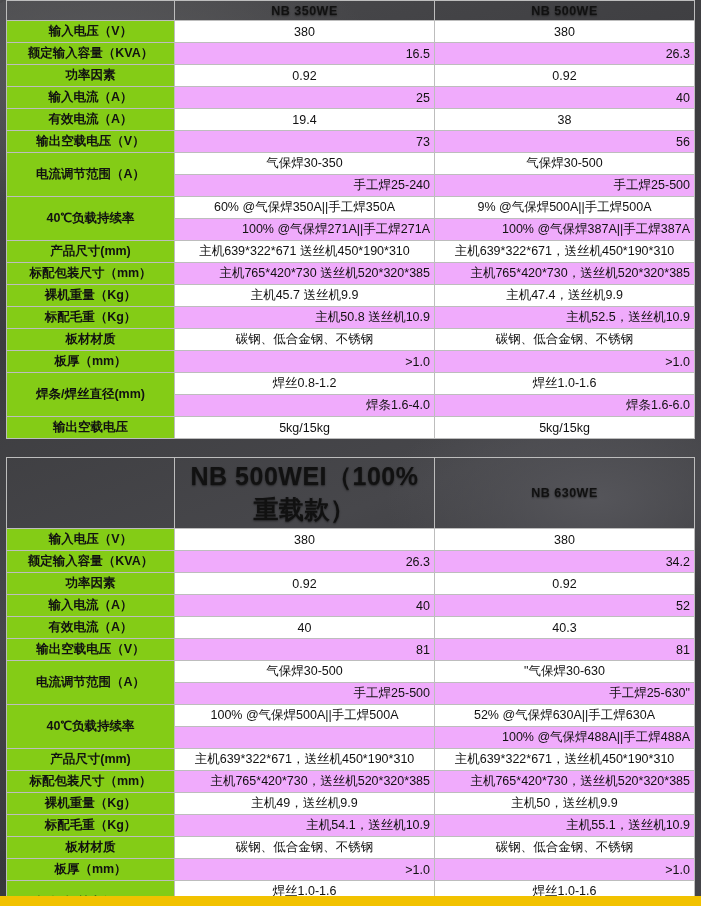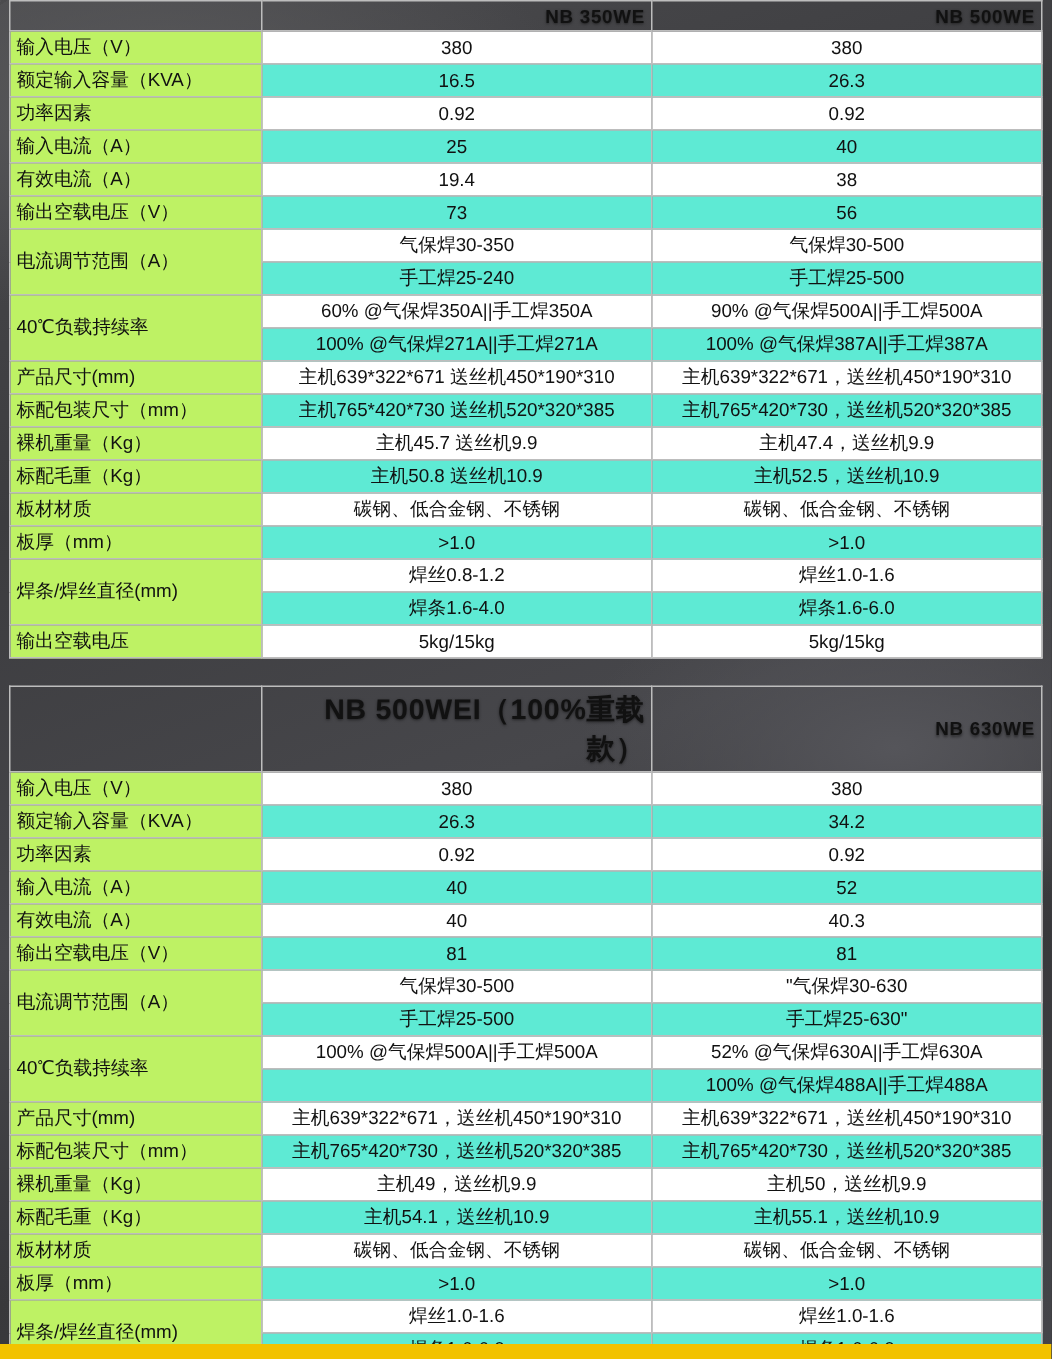--- a/index.html
+++ b/index.html
@@ -43,50 +43,51 @@
   }
   table.spec td {
     border: 1px solid #bdbdbd;
     font-size: 12.5px;
     color: #111;
     padding: 2px 4px;
     height: 20px;
     box-sizing: border-box;
   }
   .lbl {
-    background: #bef264;
-    font-weight: normal;
+    background: #84cc16;
+    font-weight: bold;
     font-size: 12.5px;
     padding-left: 6px;
     width: 168px;
     color: #000;
-    text-align: left;
+    text-align: center;
   }
   .val {
     background: #ffffff;
     text-align: center;
   }
   .val.alt {
-    background: #5eead4;
+    background: #f0abfc;
+    text-align: right;
   }
   .hdr-row td {
     border: none;
     background: transparent;
     height: 36px;
   }
   .hdr {
     color: #ffffff;
     font-weight: bold;
     font-size: 21px;
-    text-align: right;
+    text-align: center;
     letter-spacing: .5px;
     text-shadow: 0 1px 2px rgba(0,0,0,.5);
   }
   .hdr.small {
-    font-size: 19px;
+    font-size: 25px;
   }
   .spacer {
     height: 18px;
   }
   .bottom-bar {
     position: absolute;
     left: 0;
     right: 0;
     bottom: 0;
     height: 10px;
@@ -142,21 +143,21 @@
             <td class="val">气保焊30-350</td>
             <td class="val">气保焊30-500</td>
           </tr>
           <tr>
             <td class="val alt">手工焊25-240</td>
             <td class="val alt">手工焊25-500</td>
           </tr>
           <tr>
             <td class="lbl" rowspan="2">40℃负载持续率</td>
             <td class="val">60% @气保焊350A||手工焊350A</td>
-            <td class="val">90% @气保焊500A||手工焊500A</td>
+            <td class="val">9% @气保焊500A||手工焊500A</td>
           </tr>
           <tr>
             <td class="val alt">100% @气保焊271A||手工焊271A</td>
             <td class="val alt">100% @气保焊387A||手工焊387A</td>
           </tr>
           <tr>
             <td class="lbl">产品尺寸(mm)</td>
             <td class="val">主机639*322*671 送丝机450*190*310</td>
             <td class="val">主机639*322*671，送丝机450*190*310</td>
           </tr>

